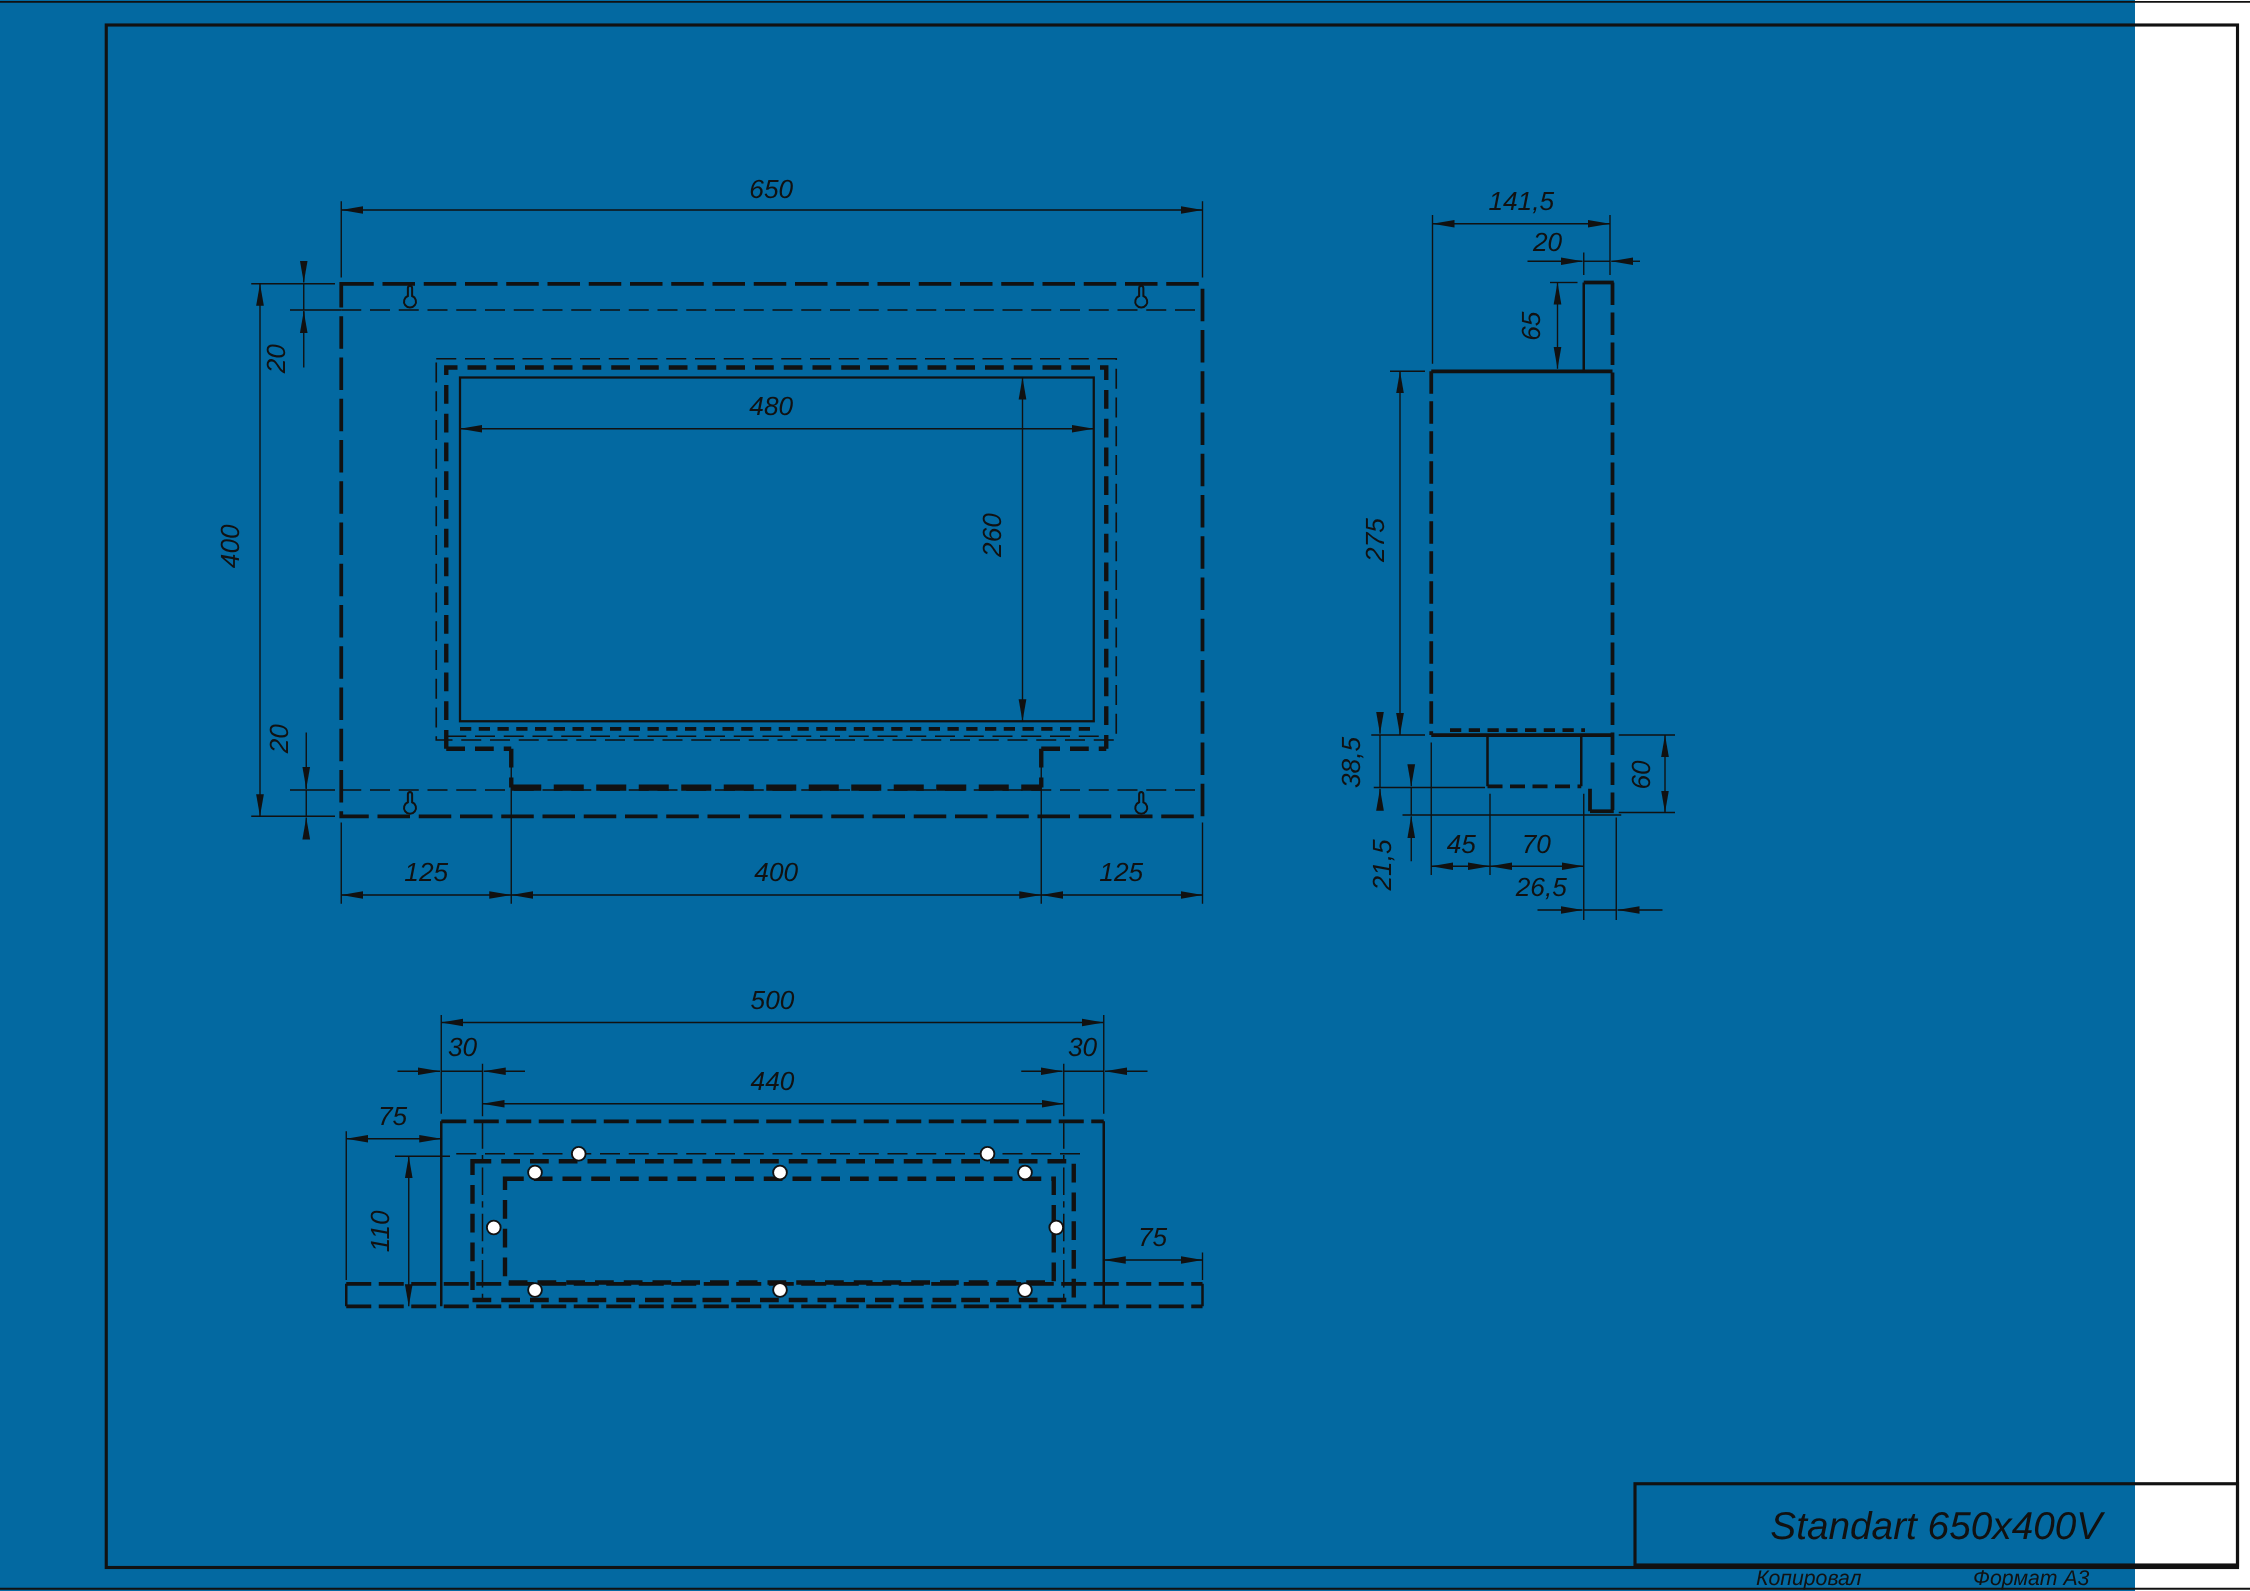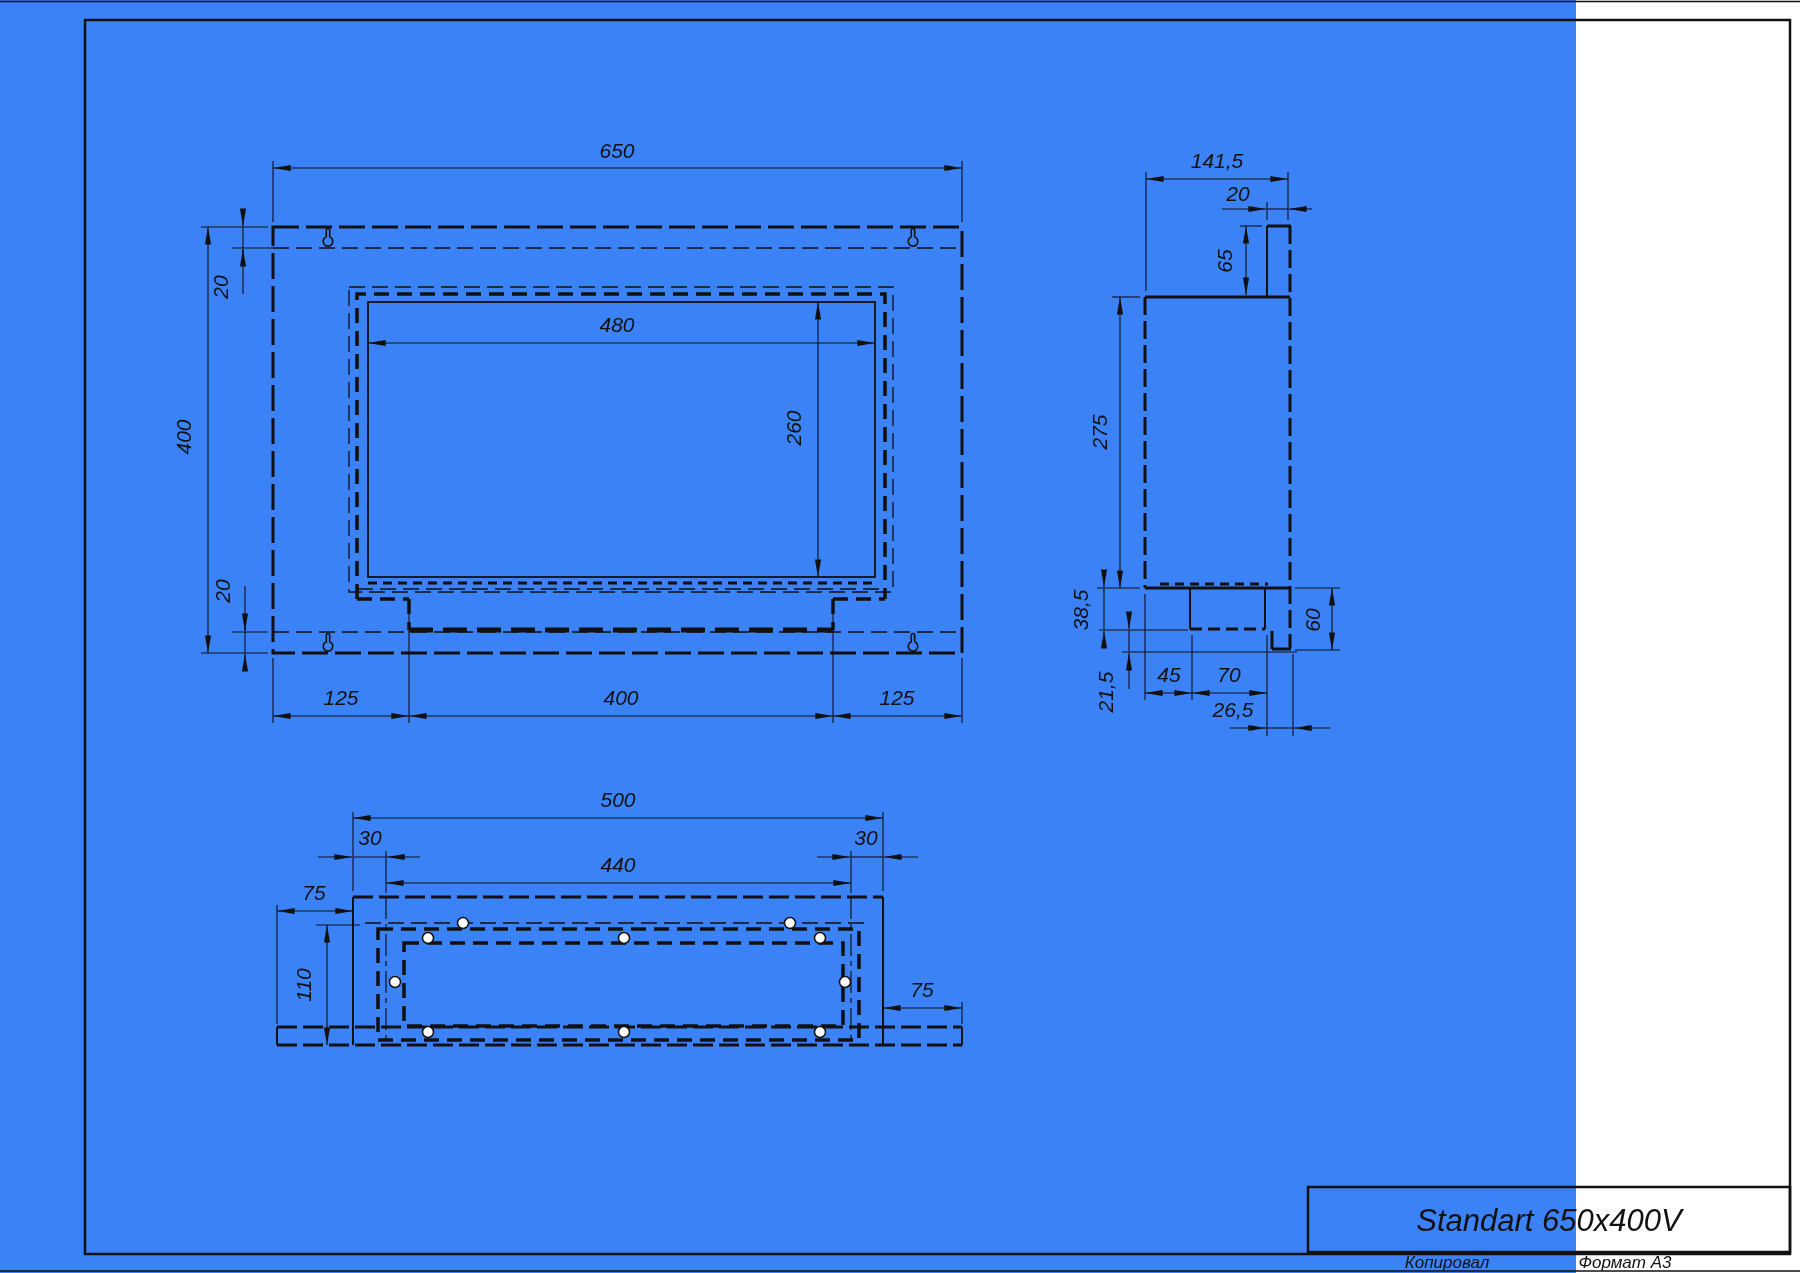--- a/index.html
+++ b/index.html
@@ -1,16 +1,16 @@
 <!DOCTYPE html>
 <html><head>
 <meta charset="utf-8">
 <style>
   html,body{margin:0;padding:0;background:#ffffff;}
-  .sheet{position:relative;width:1576px;height:1273px;background:#3b82f6;font-family:"Liberation Sans",sans-serif;}
+  .sheet{position:relative;width:1708px;height:1273px;background:#0369a1;font-family:"Liberation Sans",sans-serif;}
   svg{display:block}
   .dimtxt{font-family:"Liberation Sans",sans-serif;font-style:italic;font-size:21px;fill:#111;}
   .titletxt{font-family:"Liberation Sans",sans-serif;font-style:italic;font-size:31px;fill:#111;}
   .foottxt{font-family:"Liberation Sans",sans-serif;font-style:italic;font-size:17px;fill:#111;}
 </style>
 </head>
 <body>
 
 <div class="sheet">
 <svg width="1800" height="1273" viewBox="0 0 1800 1273">

